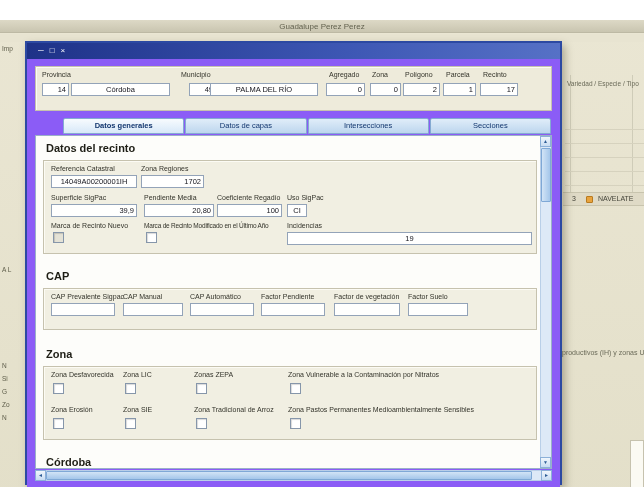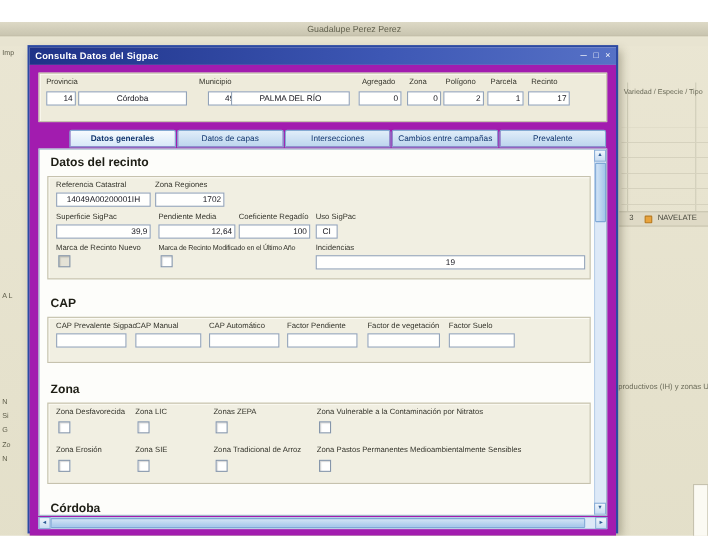--- a/index.html
+++ b/index.html
@@ -33,21 +33,21 @@
   .bg-dot { position:absolute; width:6px; height:6px; border-radius:1px; top:481px; }
   .bg-bl-label { position:absolute; left:30px; top:479px; font-size:7px; color:#4a4a3c; }
 
   
   .dialog { position:absolute; left:25px; top:21px; width:537px; height:444px;
     border:2px solid #2c49a2; background:#efecdd; box-shadow:3px 4px 8px rgba(60,55,30,.35); }
   .titlebar { height:16px; background:linear-gradient(90deg,#1e3288,#3d57b4 60%,#5671c6);
     display:flex; align-items:center; padding:0 5px; color:#fff; }
   .titlebar .title { font-size:8.5px; font-weight:bold; flex:1; letter-spacing:.2px; }
   .winbtn { font-size:8px; margin-left:6px; color:#fff; line-height:14px; }
-  .dbody { position:relative; width:533px; height:428px; background:#a21caf; }
+  .dbody { position:relative; width:533px; height:428px; background:#8b5cf6; }
 
   .gbox { position:absolute; border:1px solid #c6c2ae; box-shadow:inset 1px 1px 0 #fcfbf4; }
   .hbox { left:8px; top:7px; width:517px; height:45px; background:#eeebdb; }
 
   .lbl { position:absolute; font-size:7px; color:#33332a; white-space:nowrap; }
   .lbl.tight { font-size:6.5px; letter-spacing:-.2px; }
   .fld { position:absolute; height:13px; background:#fffffe; border:1px solid #93a3b8;
     font-size:7.5px; line-height:11px; padding:0 2px; color:#14141c; overflow:hidden; white-space:nowrap;text-align:center; }
   .fld.num { text-align:right; }
   .cb { position:absolute; width:11px; height:11px; background:#fff; border:1px solid #8696aa;
@@ -106,21 +106,20 @@
     <span class="grip">≡</span>
   </div>
 
   <div class="bg-bottomnote">S)  Existencia de parcela ubicada en zona urbana que tiene uso agrícola</div>
   <span class="bg-dot" style="left:4px;background:#3fa8a0;"></span>
   <span class="bg-dot" style="left:13px;background:#7bb661;"></span>
   <span class="bg-bl-label">NAVEL</span>
 
   <div class="dialog">
     <div class="titlebar">
-      <span class="title">Consulta Datos del Sigpac</span>
       <span class="winbtn">─</span>
       <span class="winbtn">□</span>
       <span class="winbtn">×</span>
     </div>
 
     <div class="dbody">
 
       <div class="gbox hbox">
         <span class="lbl" style="left:6px;top:4px;">Provincia</span>
         <div class="fld num" style="left:6px;top:16px;width:27px;">14</div>
@@ -143,37 +142,36 @@
         <div class="fld num" style="left:407px;top:16px;width:33px;">1</div>
 
         <span class="lbl" style="left:447px;top:4px;">Recinto</span>
         <div class="fld num" style="left:444px;top:16px;width:38px;">17</div>
       </div>
 
       <div class="tabs">
         <div class="tab active">Datos generales</div>
         <div class="tab">Datos de capas</div>
         <div class="tab">Intersecciones</div>
-        <div class="tab">Cambios entre campañas</div>
-        <div class="tab">Prevalente</div>
+        <div class="tab">Secciones</div>
       </div>
 
       <div class="content">
 
         <div class="sect" style="left:10px;top:6px;">Datos del recinto</div>
         <div class="gbox" style="left:7px;top:24px;width:494px;height:94px;">
           <span class="lbl" style="left:7px;top:4px;">Referencia Catastral</span>
           <div class="fld" style="left:7px;top:14px;width:86px;">14049A00200001IH</div>
           <span class="lbl" style="left:97px;top:4px;">Zona Regiones</span>
           <div class="fld num" style="left:97px;top:14px;width:63px;">1702</div>
 
           <span class="lbl" style="left:7px;top:33px;">Superficie SigPac</span>
           <div class="fld num" style="left:7px;top:43px;width:86px;">39,9</div>
           <span class="lbl" style="left:100px;top:33px;">Pendiente Media</span>
-          <div class="fld num" style="left:100px;top:43px;width:70px;">12,64</div>
+          <div class="fld num" style="left:100px;top:43px;width:70px;">20,80</div>
           <span class="lbl" style="left:173px;top:33px;">Coeficiente Regadío</span>
           <div class="fld num" style="left:173px;top:43px;width:65px;">100</div>
           <span class="lbl" style="left:243px;top:33px;">Uso SigPac</span>
           <div class="fld" style="left:243px;top:43px;width:20px;">CI</div>
 
           <span class="lbl" style="left:7px;top:61px;">Marca de Recinto Nuevo</span>
           <span class="cb disabled" style="left:9px;top:71px;"></span>
           <span class="lbl tight" style="left:100px;top:61px;">Marca de Recinto Modificado en el Último Año</span>
           <span class="cb" style="left:102px;top:71px;"></span>
           <span class="lbl" style="left:243px;top:61px;">Incidencias</span>

